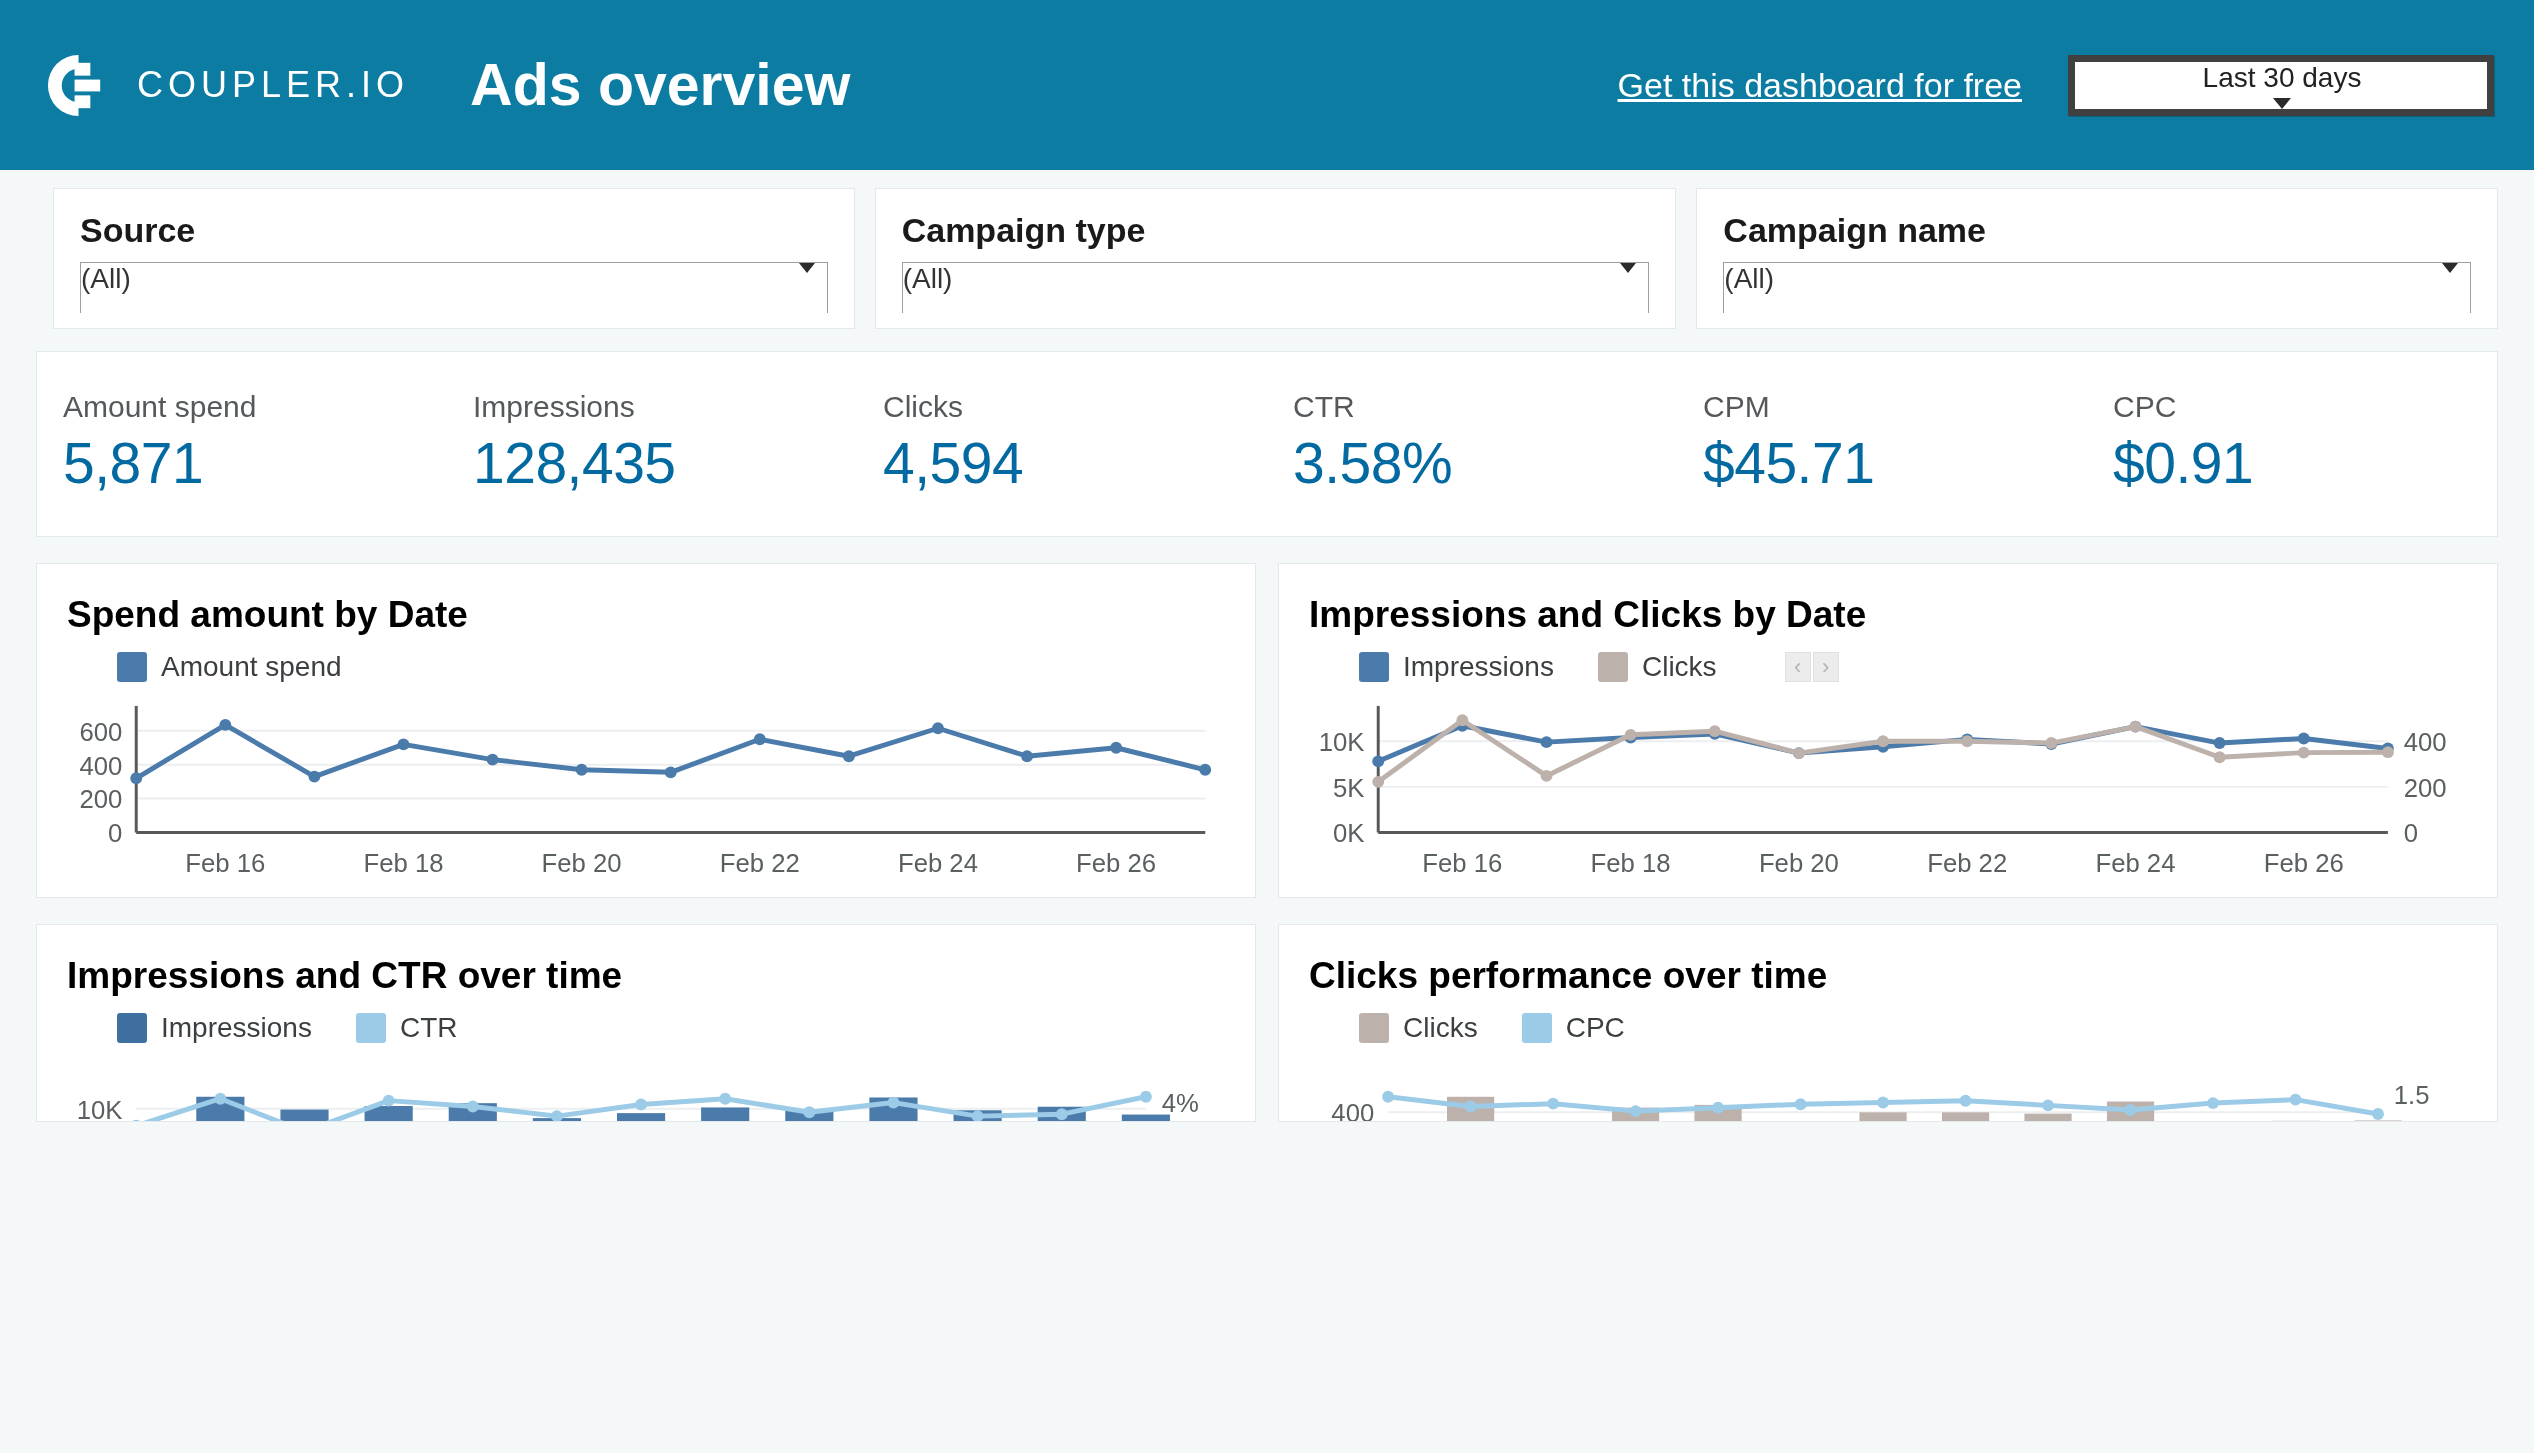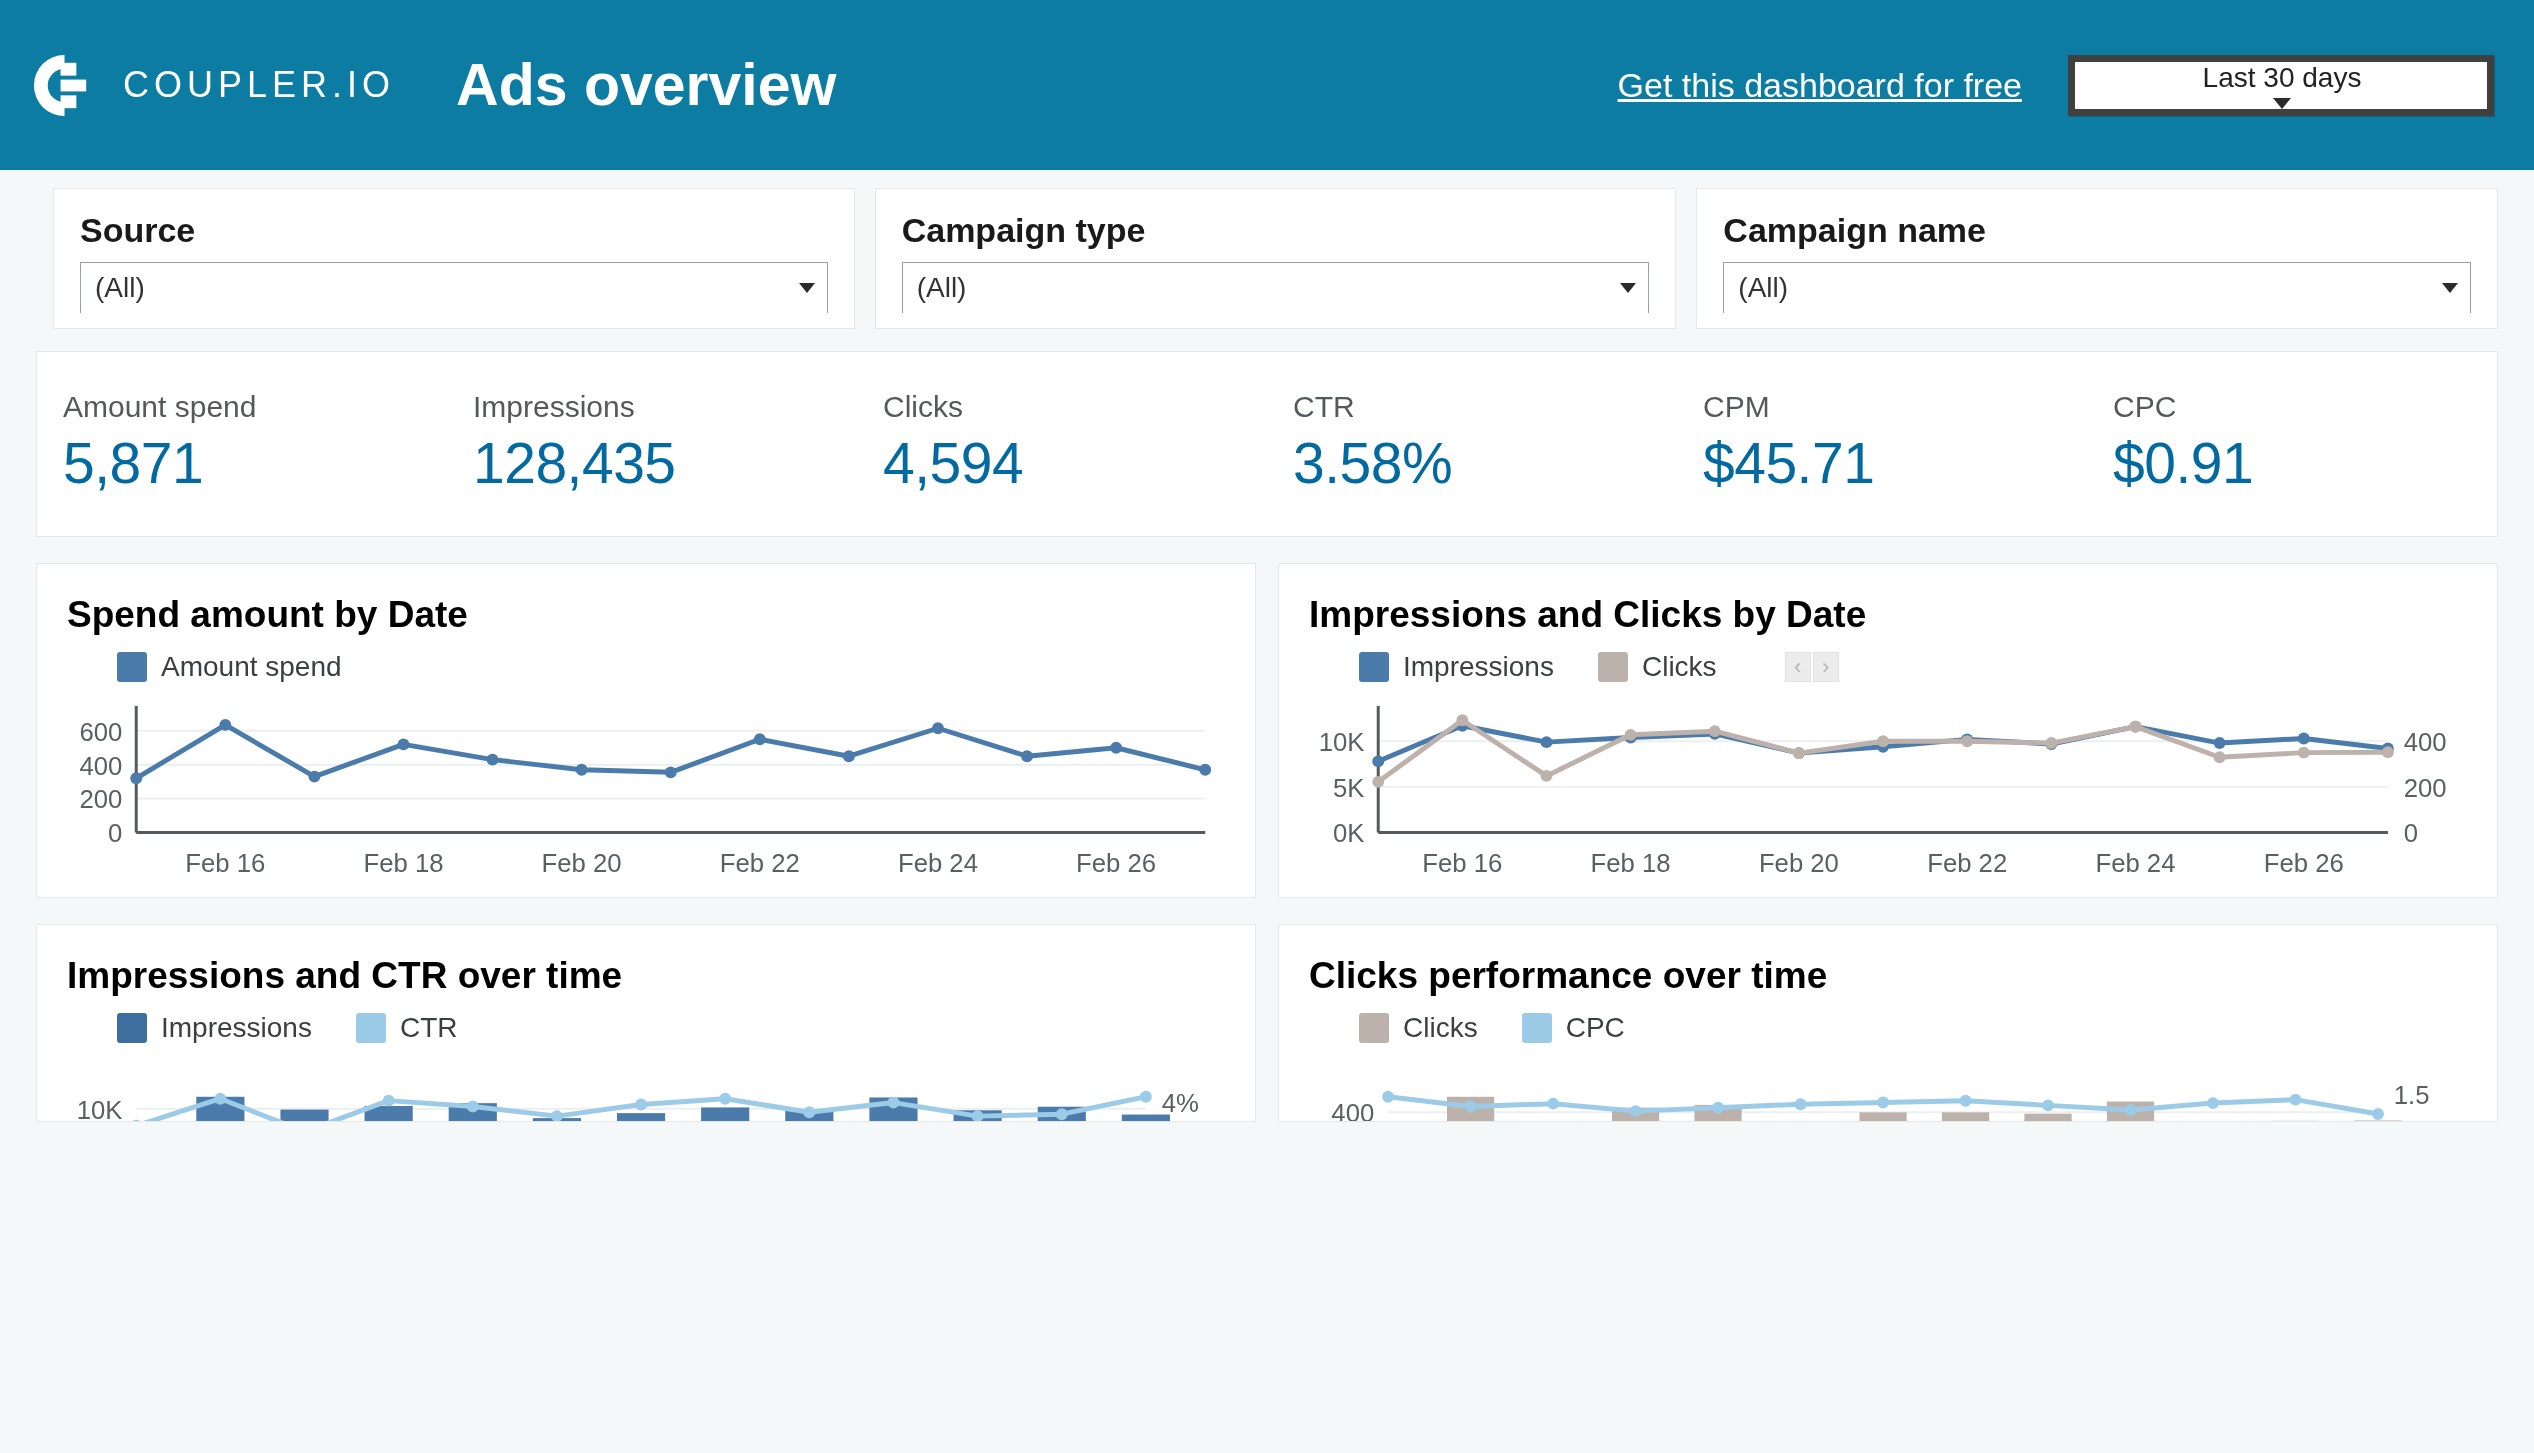--- a/index.html
+++ b/index.html
@@ -9,21 +9,21 @@
     font-family: "Liberation Sans", sans-serif;
     overflow: hidden;
   }
 
   
   .header {
     height: 170px;
     background: #0c7ca3;
     display: flex;
     align-items: center;
-    padding: 0 40px 0 28px;
+    padding: 0 40px 0 42px;
     position: relative;
   }
   .brand { display: flex; align-items: center; gap: 22px; }
   .logo-mark { width: 73px; height: 73px; display: block; }
   .logo-word {
     color: #ffffff;
     font-size: 36px;
     letter-spacing: 5px;
     font-weight: 500;
     white-space: nowrap;
@@ -90,22 +90,22 @@
     font-size: 34px;
     font-weight: 600;
     color: #1a1a1a;
     margin-bottom: 12px;
   }
   .filter-select {
     height: 51px;
     border: 1px solid #9aa0a2;
     border-bottom: none;
     display: flex;
-    align-items: center;
-    padding: 0 12px 0 14px;
+    align-items: flex-start;
+    padding: 0 12px 0 0;
     cursor: pointer;
     background: #fff;
   }
   .filter-select .val { font-size: 28px; color: #333; flex: 1; }
   .caret-sm {
     width: 0; height: 0;
     border-left: 8px solid transparent;
     border-right: 8px solid transparent;
     border-top: 10px solid #2b2b2b;
   }

